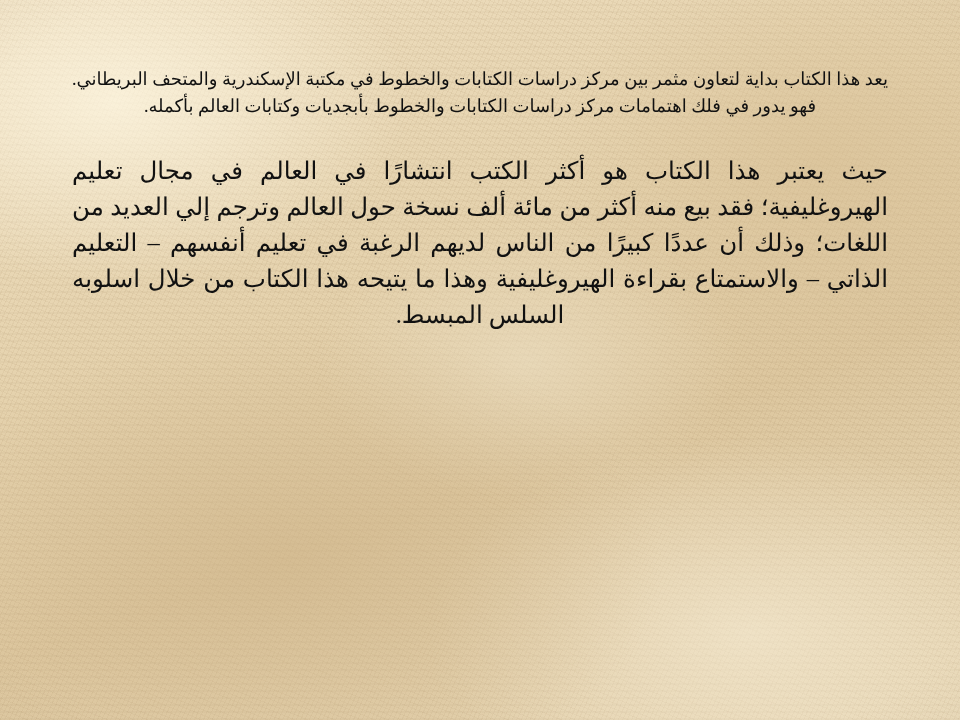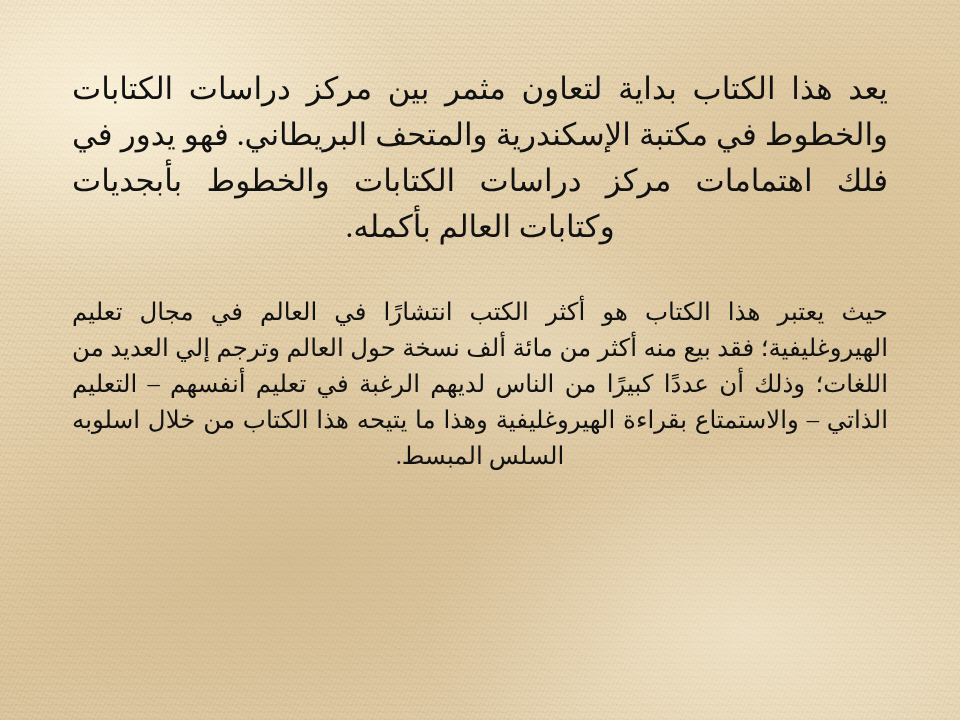--- a/index.html
+++ b/index.html
@@ -47,30 +47,30 @@
     position: absolute;
     left: 72px;
     right: 72px;
     top: 66px;
     z-index: 2;
   }
 
   .para {
     margin: 0;
     color: #111111;
-    font-size: 31px;
+    font-size: 18px;
     line-height: 1.48;
     text-align: justify;
     text-align-last: center;
     letter-spacing: 0;
     direction: rtl;
     unicode-bidi: isolate;
   }
   .para + .para {
-    margin-top: 44px;
+    margin-top: 34px;
   }
   .para.second {
     font-size: 24.5px;
     line-height: 1.47;
   }
 </style>
 </head>
 <body>
 
 <div class="slide">

